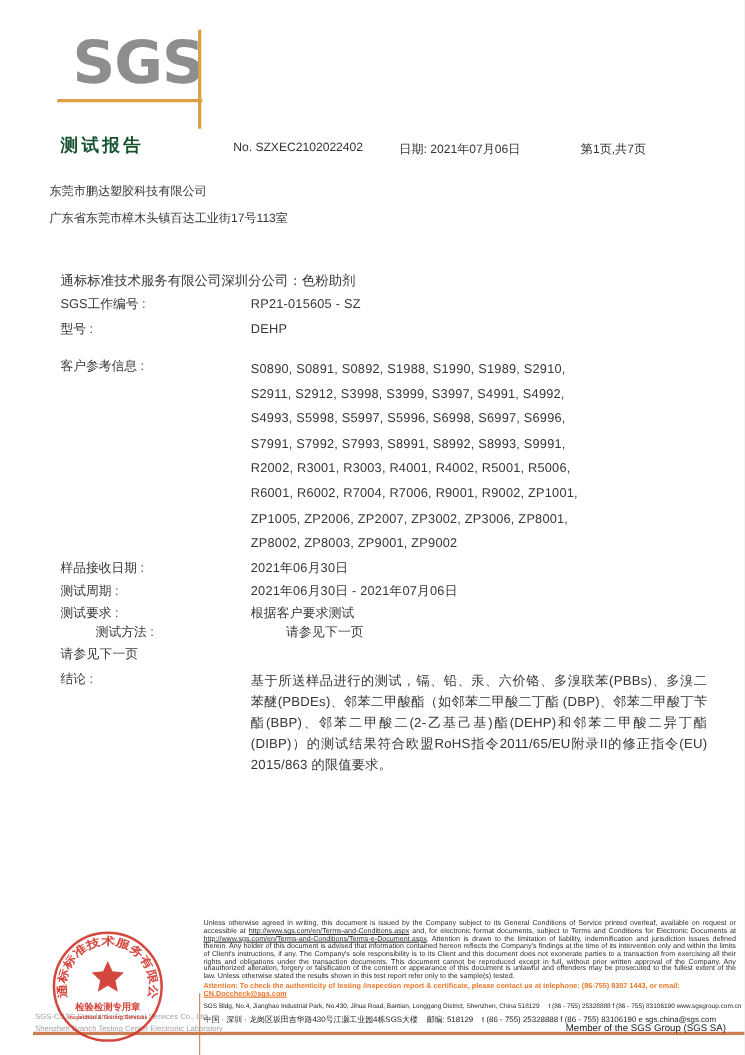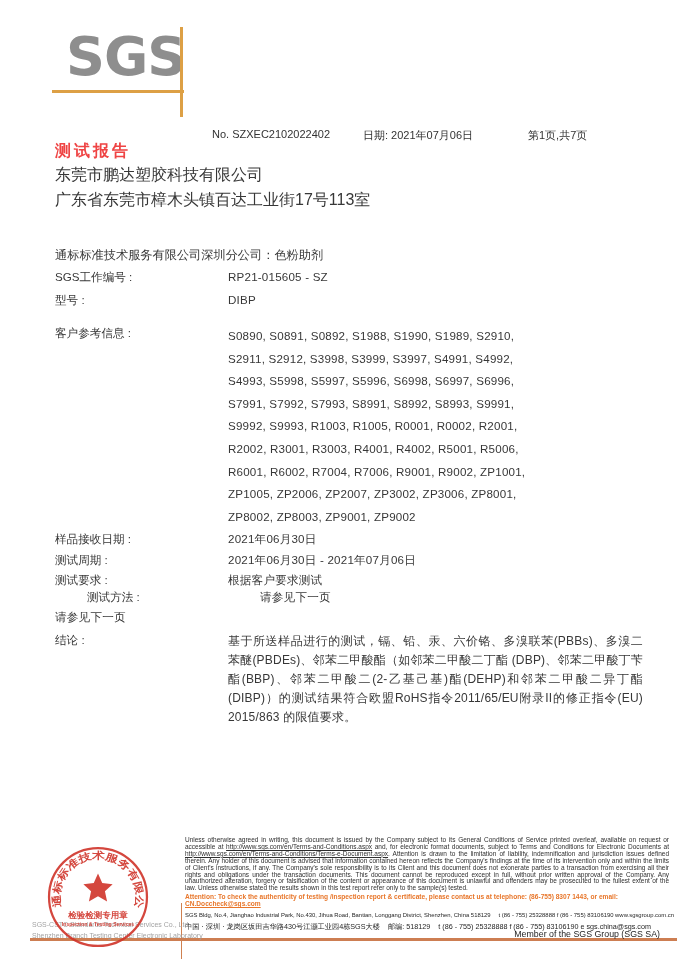--- a/index.html
+++ b/index.html
@@ -8,26 +8,26 @@
     font-family:"Liberation Sans","DejaVu Sans",sans-serif;color:#373737;overflow:hidden;
   }
   
   .logo-text{
     position:absolute;left:66px;top:30px;font-size:54px;font-weight:bold;
     color:#8e8e8e;letter-spacing:-1px;line-height:1;font-family:"DejaVu Sans","Liberation Sans",sans-serif;
   }
   .logo-hline{position:absolute;left:52px;top:90px;width:132px;height:3px;background:#dda045;}
   .logo-vline{position:absolute;left:180px;top:27px;width:3px;height:90px;background:#dda045;}
   
-  .hdr-title{position:absolute;left:55px;top:141px;font-size:16px;font-weight:bold;letter-spacing:3px;color:#ef4444;font-family:Liberation Serif, serif;}
+  .hdr-title{position:absolute;left:55px;top:122px;font-size:16px;font-weight:bold;letter-spacing:3px;color:#14532d;font-family:Liberation Serif, serif;}
   .hdr-no{position:absolute;left:212px;top:128px;font-size:11px;color:#333;}
   .hdr-date{position:absolute;left:363px;top:128px;font-size:11px;color:#333;}
   .hdr-pages{position:absolute;left:528px;top:128px;font-size:11px;color:#333;}
   
-  .applicant{position:absolute;left:55px;top:162px;font-size:16px;line-height:25px;}
+  .applicant{position:absolute;left:45px;top:162px;font-size:11px;line-height:25px;}
   .intro{position:absolute;left:55px;top:247px;font-size:12.2px;}
   
   .kv-area{position:absolute;left:55px;top:269px;width:590px;font-size:11.6px;}
   .kv-row{display:flex;align-items:flex-start;}
   .kv-label{width:173px;flex-shrink:0;line-height:16px;}
   .kv-value{flex:1;line-height:16px;letter-spacing:0.2px;}
   .row-job{margin-bottom:7px;}
   .row-model{margin-bottom:17px;}
   .row-ref .kv-value div{line-height:22.6px;}
   .row-ref{margin-bottom:3px;}
@@ -76,31 +76,30 @@
 
   <div class="kv-area">
 
     <div class="kv-row row-job">
       <div class="kv-label">SGS工作编号 :</div>
       <div class="kv-value">RP21-015605 - SZ</div>
     </div>
 
     <div class="kv-row row-model">
       <div class="kv-label">型号 :</div>
-      <div class="kv-value">DIBP</div>
+      <div class="kv-value">DEHP</div>
     </div>
 
     <div class="kv-row row-ref">
       <div class="kv-label">客户参考信息 :</div>
       <div class="kv-value">
         <div>S0890, S0891, S0892, S1988, S1990, S1989, S2910,</div>
         <div>S2911, S2912, S3998, S3999, S3997, S4991, S4992,</div>
         <div>S4993, S5998, S5997, S5996, S6998, S6997, S6996,</div>
         <div>S7991, S7992, S7993, S8991, S8992, S8993, S9991,</div>
-        <div>S9992, S9993, R1003, R1005, R0001, R0002, R2001,</div>
         <div>R2002, R3001, R3003, R4001, R4002, R5001, R5006,</div>
         <div>R6001, R6002, R7004, R7006, R9001, R9002, ZP1001,</div>
         <div>ZP1005, ZP2006, ZP2007, ZP3002, ZP3006, ZP8001,</div>
         <div>ZP8002, ZP8003, ZP9001, ZP9002</div>
       </div>
     </div>
 
     <div class="kv-row row-received">
       <div class="kv-label">样品接收日期 :</div>
       <div class="kv-value">2021年06月30日</div>

